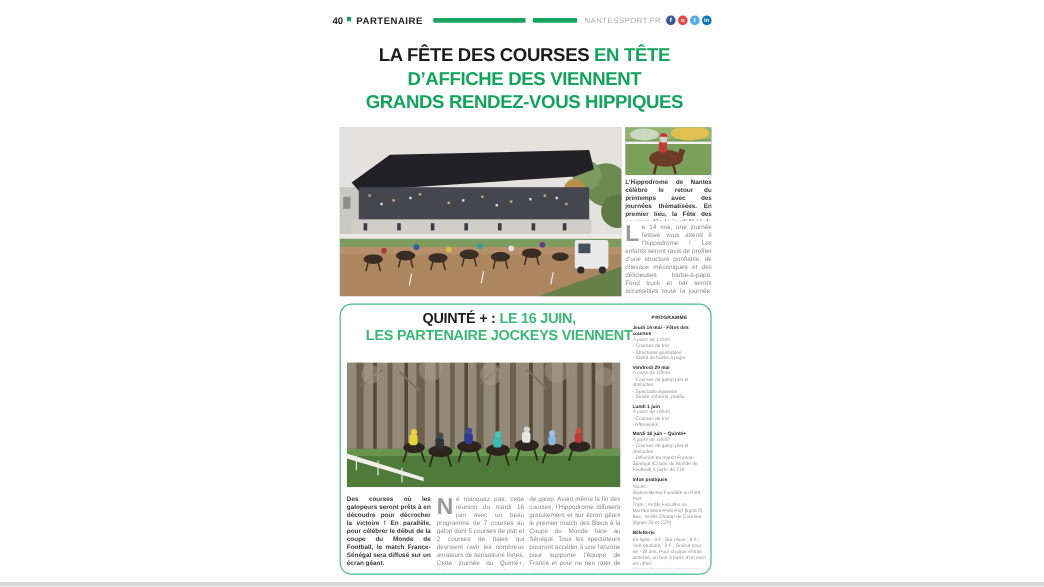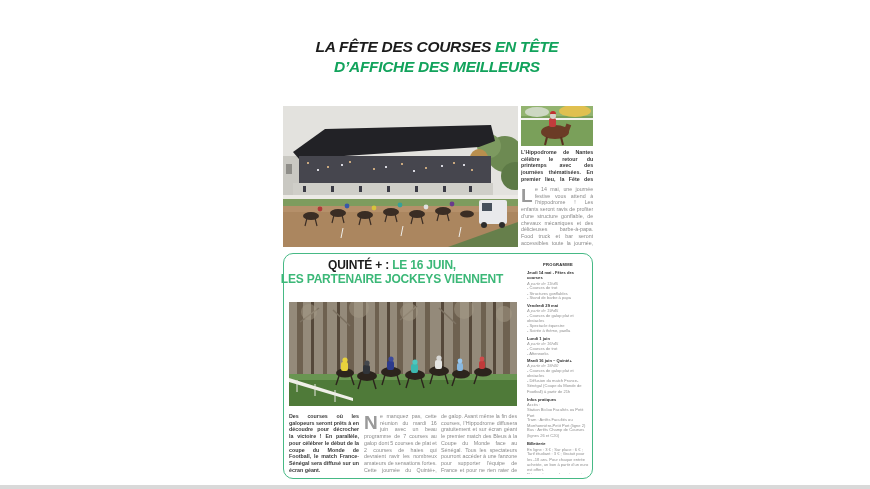--- a/index.html
+++ b/index.html
@@ -15,58 +15,73 @@
   .bar{height:4px;background:#17a45e;border-radius:1px;}
   .bar1{width:95px;margin-left:9px;}
   .bar2{width:46px;margin-left:6px;}
   .site{font-size:6.5px;color:#a9a9a9;letter-spacing:.4px;margin-left:6px;}
   .socials{display:flex;gap:2px;margin-left:4px;}
   .soc{width:8px;height:8px;border-radius:50%;color:#fff;font-size:5px;font-weight:bold;
        display:inline-flex;align-items:center;justify-content:center;line-height:1;}
 
   
   .headline{top:37px;left:278px;width:318px;text-align:center;font-weight:bold;
-            font-size:15.5px;line-height:19.5px;letter-spacing:-.3px;color:#12a35c;font-style:italic;}
+            font-size:15.5px;line-height:19.5px;letter-spacing:-.3px;color:#12a35c;}
   .headline .blk{color:#1c1c1c;}
 
   
   .ph{overflow:hidden;background:#ccc;}
   .ph svg{display:block;}
 
   
   .tiny{font-size:9.5px;line-height:12px;transform:scale(0.56);transform-origin:0 0;color:#8a8a8a;text-align:justify;}
   .tiny.bold{color:#3a3a3a;font-weight:bold;}
   .dropcap{float:left;font-size:34px;line-height:28px;font-weight:bold;color:#9a9a9a;margin:2px 4px 0 0;}
 
   
   .qbox{top:253px;left:283px;width:308px;height:224px;border:1.5px solid #46b985;border-radius:10px;background:#fff;}
-  .qhead{top:259px;left:276px;width:232px;text-align:center;font-weight:bold;
+  .qhead{top:259px;left:300px;width:232px;text-align:center;font-weight:bold;
          font-size:12px;line-height:13.5px;letter-spacing:-.2px;color:#3cb878;}
   .qhead .blk{color:#1c1c1c;}
 
   
   .pgwrap{top:262px;left:527px;width:62px;height:212px;overflow:hidden;}
   .pgscale{font-size:8.5px;line-height:10.5px;transform:scale(0.48);transform-origin:0 0;width:129px;color:#8f8f8f;}
   .pg-title{font-weight:bold;color:#1f1f1f;text-align:center;letter-spacing:.6px;margin-bottom:7px;}
   .pg-head{font-weight:bold;color:#2e2e2e;margin-top:5px;}
   .pg-time{font-style:italic;color:#9a9a9a;}
   .pg-item{color:#8f8f8f;}
   .pg-sub{font-weight:bold;color:#2e2e2e;margin-top:8px;}
 
   .botbar{left:0;top:485px;width:870px;height:4px;background:#d9d9d9;}
 </style>
 </head>
 <body>
 
 <div id="canvas">
 
+  <div class="abs hdr">
+    <span class="pg-num">40</span>
+    <span class="flag"></span>
+    <span class="section">PARTENAIRE</span>
+    <span class="bar bar1"></span>
+    <span class="bar bar2"></span>
+    <span class="site">NANTESSPORT.FR</span>
+    <span class="socials">
+        <span class="soc" style="background: rgb(59, 89, 152);">f</span>
+        <span class="soc" style="background: rgb(225, 72, 76);">o</span>
+        <span class="soc" style="background: rgb(85, 172, 238);">t</span>
+        <span class="soc" style="background: rgb(0, 119, 181);">in</span>
+      </span>
+  </div>
 
   <div class="abs headline">
     <span class="blk">LA FÊTE DES COURSES </span><span>EN TÊTE</span><br>
-    <span>D’AFFICHE DES MEILLEURS</span><br>
+    <span>D’AFFICHE DES VIENNENT</span><br>
+    <span>GRANDS RENDEZ-VOUS HIPPIQUES</span>
   </div>
 
   <div class="abs ph" style="left:283px;top:106px;width:235px;height:141px;">
     <svg width="235" height="141" viewBox="0 0 235 141">
       <rect width="235" height="141" fill="#e3e2de"></rect>
       <rect x="0" y="50" width="22" height="48" fill="#c9c8c2"></rect>
       <rect x="3" y="58" width="6" height="10" fill="#8e8d88"></rect>
       <circle cx="222" cy="48" r="18" fill="#6d8a52"></circle>
       <circle cx="206" cy="40" r="12" fill="#7d9a60"></circle>
       <circle cx="232" cy="70" r="14" fill="#5d7a46"></circle>

